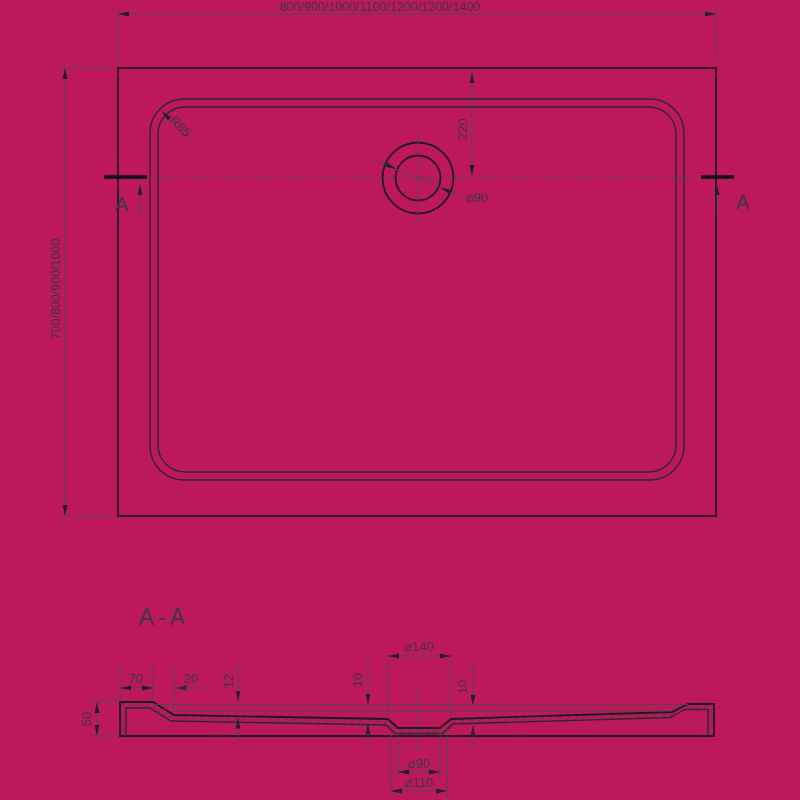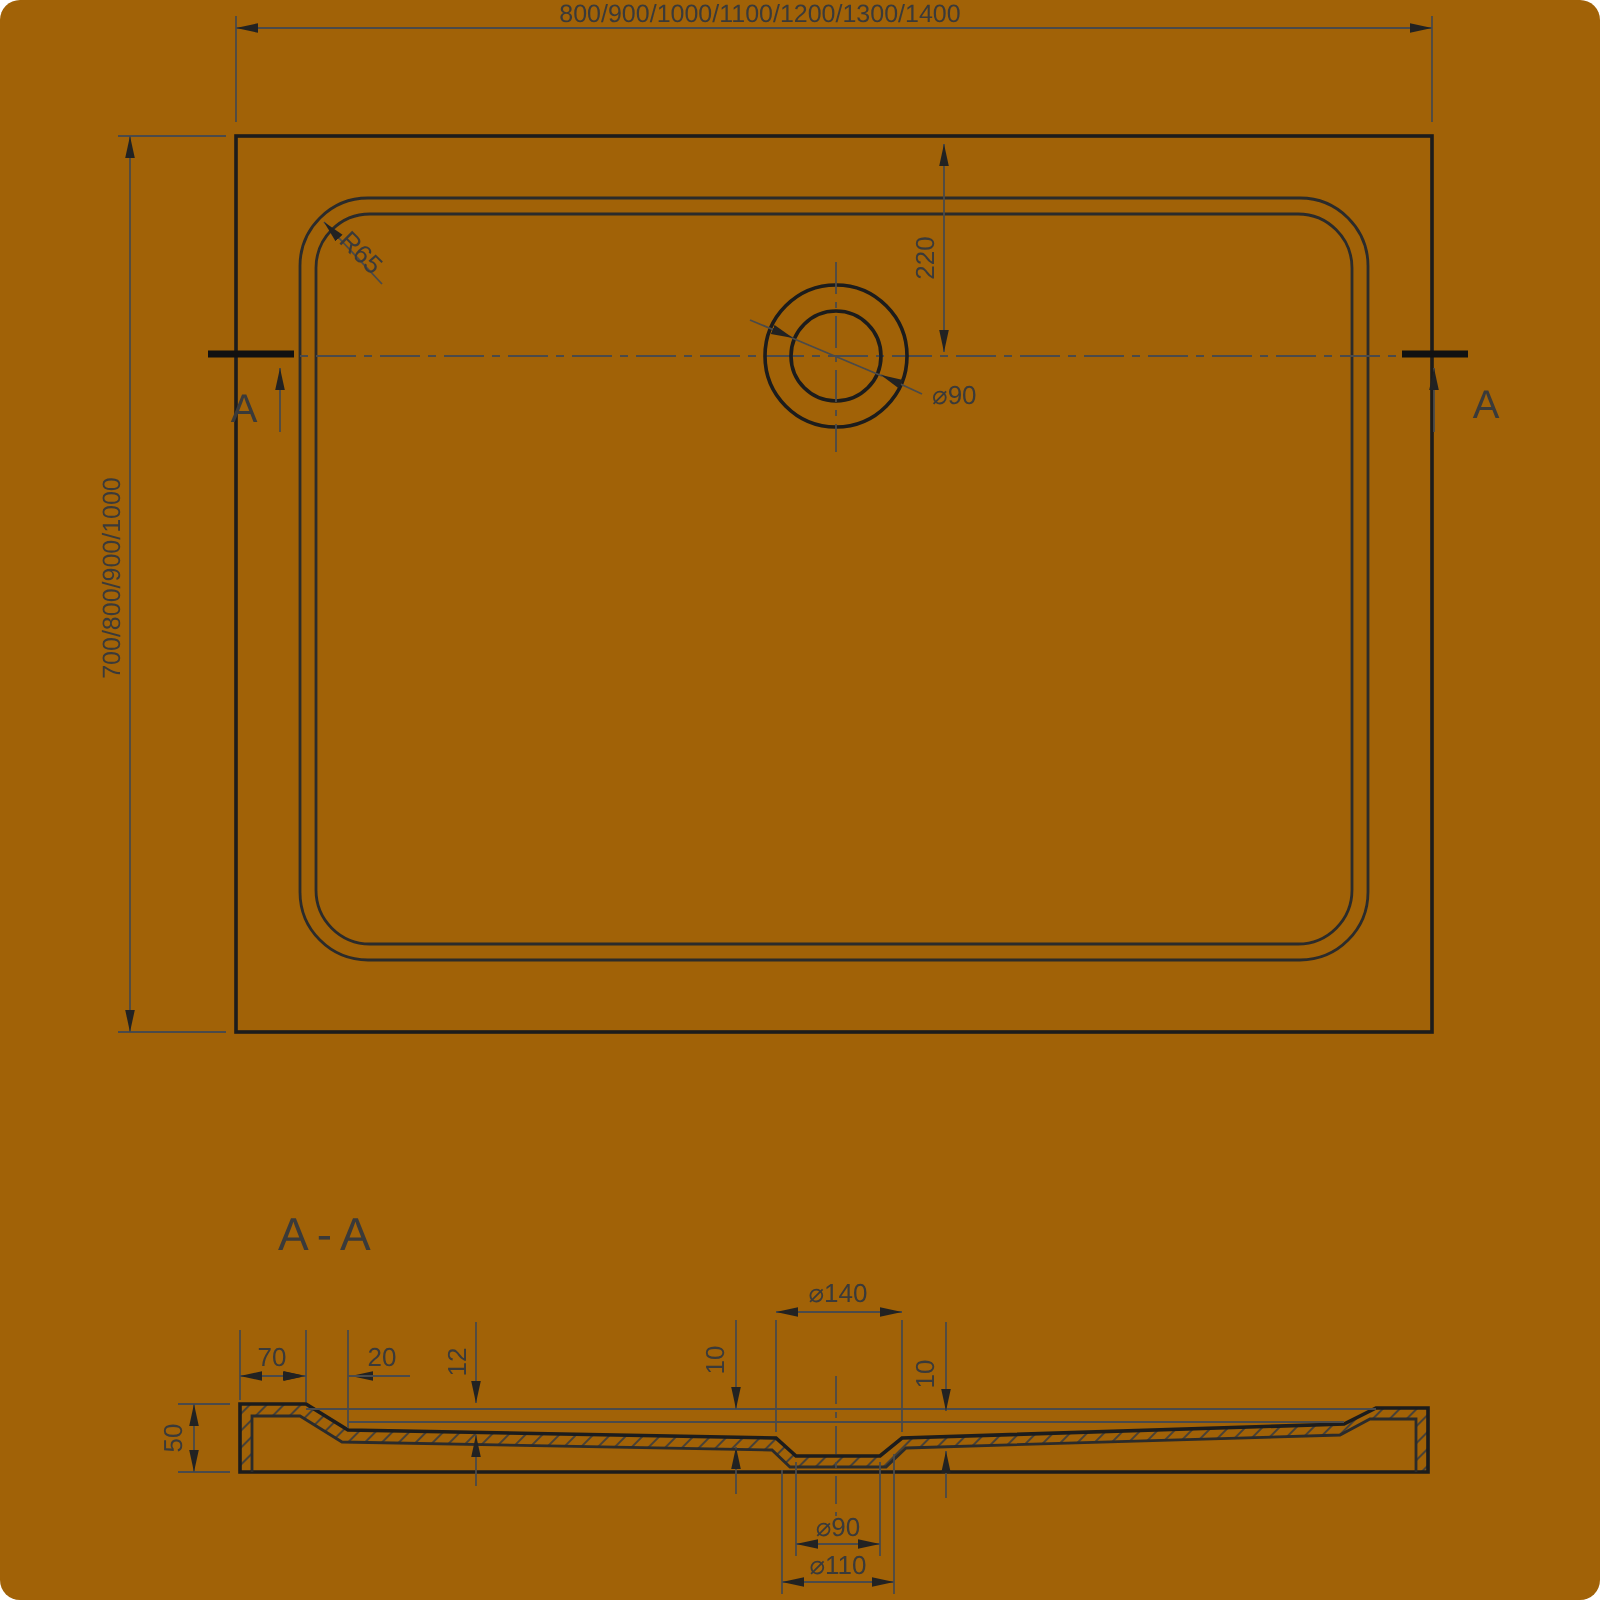--- a/index.html
+++ b/index.html
@@ -1,17 +1,17 @@
 <!DOCTYPE html>
 <html><head>
 <meta charset="utf-8">
 <style>
   html,body{margin:0;padding:0;background:#ffffff;}
-  .stage{position:relative;width:800px;height:800px;background:#a16207;overflow:hidden;
-         font-family:"Liberation Sans", sans-serif;border-radius:10px;}
+  .stage{position:relative;width:800px;height:800px;background:#be185d;overflow:hidden;
+         font-family:"Liberation Sans", sans-serif;}
   svg{position:absolute;left:0;top:0;}
   text{fill:#3a3a3a;font-family:"Liberation Sans", sans-serif;}
   .dim{font-size:13px;}
   .dimsmall{font-size:12.5px;}
   .marker-letter{font-size:20px;}
   .title{font-size:23px;letter-spacing:4px;}
   .thick{stroke:#1c1c1c;stroke-width:1.8;fill:none;}
   .med{stroke:#2b2b2b;stroke-width:1.4;fill:none;}
   .thin{stroke:#4a4a4a;stroke-width:0.9;fill:none;}
   .cut{stroke:#111;stroke-width:3.6;fill:none;}

